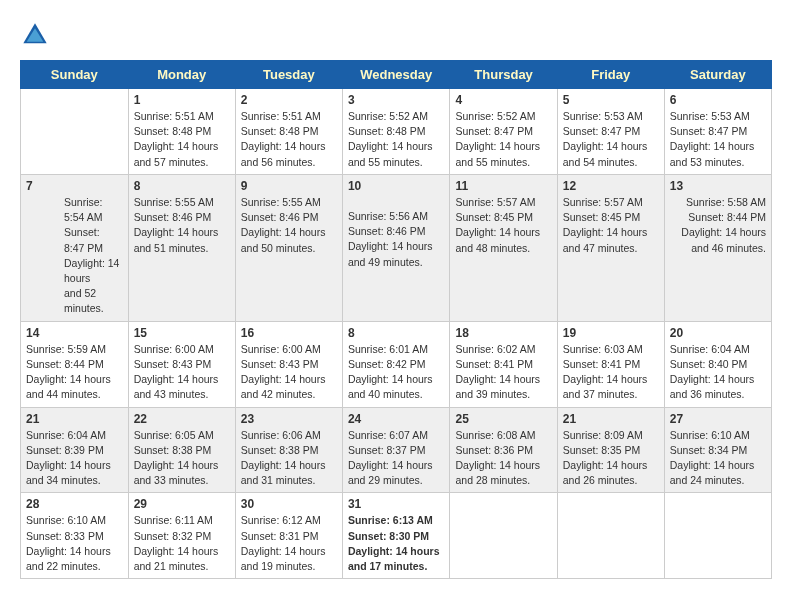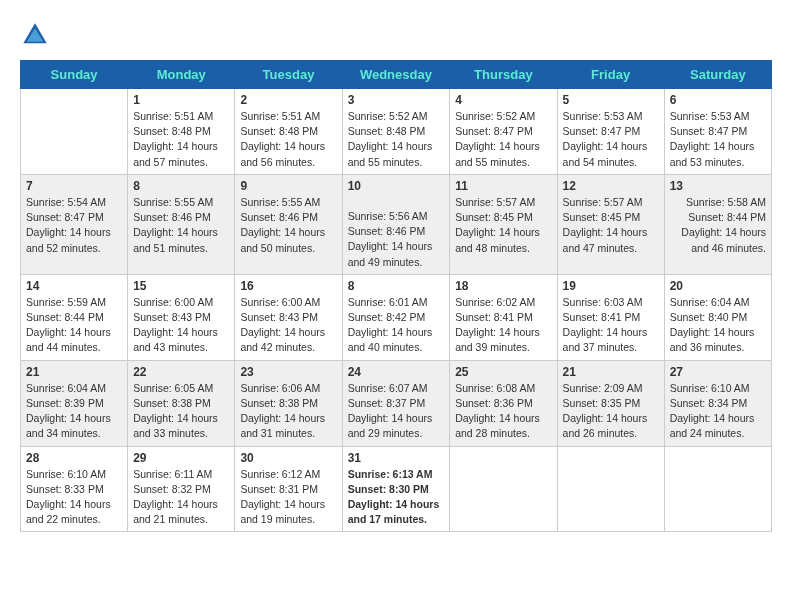--- a/index.html
+++ b/index.html
@@ -54,21 +54,21 @@
       color: #555;
       margin-top: 2px;
     }
     .calendar {
       width: 100%;
       border-collapse: collapse;
       border: 1px solid #ccc;
     }
     .calendar th {
       background-color: #1a5fa8;
-      color: #5eead4;
+      color: #fef9c3;
       font-size: 13px;
       font-weight: bold;
       padding: 6px 4px;
       text-align: center;
       border: 1px solid #1a5fa8;
     }
     .calendar td {
       vertical-align: top;
       border: 1px solid #ccc;
       padding: 4px 5px;
@@ -180,21 +180,21 @@
           <span class="day-number">6</span>
           <div class="day-info" style="white-space: pre-line;">Sunrise: 5:53 AM
 Sunset: 8:47 PM
 Daylight: 14 hours
 and 53 minutes.</div>
         </td>
       </tr>
       <tr>
         <td>
           <span class="day-number">7</span>
-          <div class="day-info" style="white-space: pre-line;">Sunrise: 5:54 AM
+          <div class="day-info" style="white-space: pre-line; margin-left: 38px;">Sunrise: 5:54 AM
 Sunset: 8:47 PM
 Daylight: 14 hours
 and 52 minutes.</div>
         </td>
         <td>
           <span class="day-number">8</span>
           <div class="day-info" style="white-space: pre-line;">Sunrise: 5:55 AM
 Sunset: 8:46 PM
 Daylight: 14 hours
 and 51 minutes.</div>
@@ -317,21 +317,21 @@
         </td>
         <td>
           <span class="day-number">25</span>
           <div class="day-info" style="white-space: pre-line;">Sunrise: 6:08 AM
 Sunset: 8:36 PM
 Daylight: 14 hours
 and 28 minutes.</div>
         </td>
         <td>
           <span class="day-number">21</span>
-          <div class="day-info" style="white-space: pre-line;">Sunrise: 2:09 AM
+          <div class="day-info" style="white-space: pre-line;">Sunrise: 8:09 AM
 Sunset: 8:35 PM
 Daylight: 14 hours
 and 26 minutes.</div>
         </td>
         <td>
           <span class="day-number">27</span>
           <div class="day-info" style="white-space: pre-line;">Sunrise: 6:10 AM
 Sunset: 8:34 PM
 Daylight: 14 hours
 and 24 minutes.</div>

